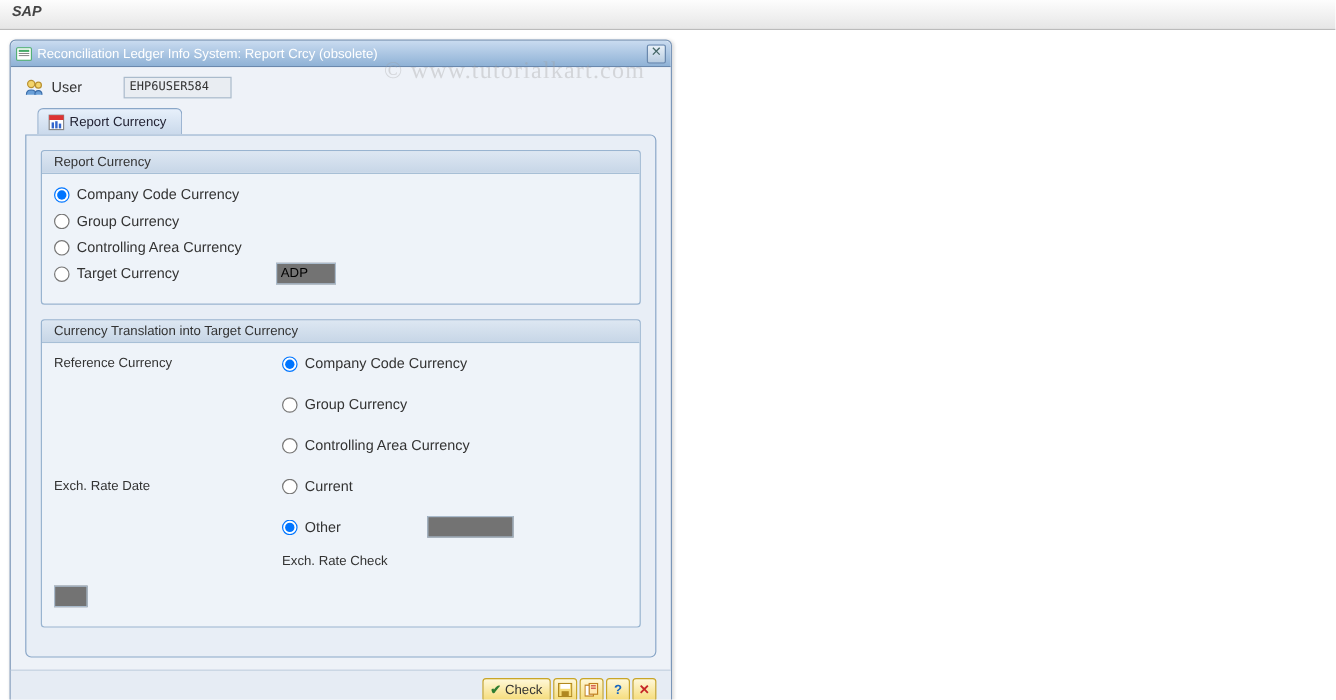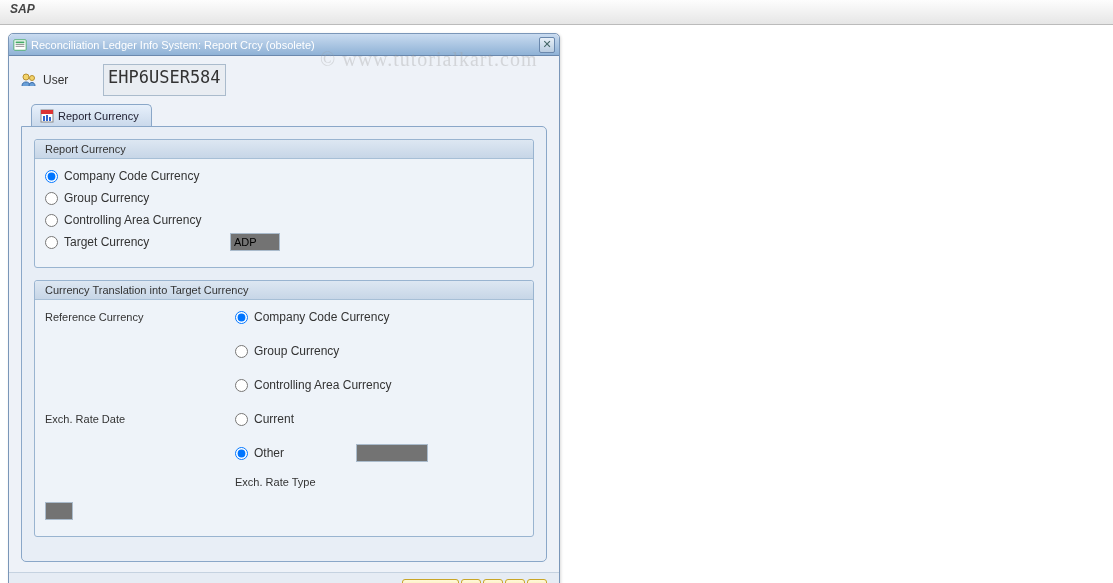--- a/index.html
+++ b/index.html
@@ -84,23 +84,23 @@
       align-items: center;
       margin-bottom: 8px;
     }
     .people-icon { width:16px; height:16px; margin-right:6px; }
     .user-label { width: 60px; }
     .ro-field {
       background: #e9edf2;
       border: 1px solid #abc;
       padding: 2px 4px;
       font-family: monospace;
-      font-size: 17px;
+      font-size: 10px;
       min-width: 90px;
-      height: 32px;
+      height: 18px;
       display: inline-block;
     }
     .tab-strip {
       margin-left: 10px;
       height: 22px;
       display: flex;
     }
     .tab-active {
       display: flex;
       align-items: center;
@@ -289,21 +289,21 @@
               <span>Current</span>
             </div>
             <div></div>
             <div class="radio-row">
               <input type="radio" name="g2d" checked="" style="">
               <span style="width:88px">Other</span>
               <input class="inline-input inline-med" style="margin-left: 14px;" value="">
             </div>
             <div></div>
 
-            <div class="col-label">Exch. Rate Type</div>
+            <div class="col-label">Exch. Rate Check</div>
             <div class="radio-row">
               <input class="inline-input inline-short" style="margin-left: 0px;" value="">
             </div>
           </div>
         </div>
 
       </div>
     </div>
 
     <div class="button-row">

